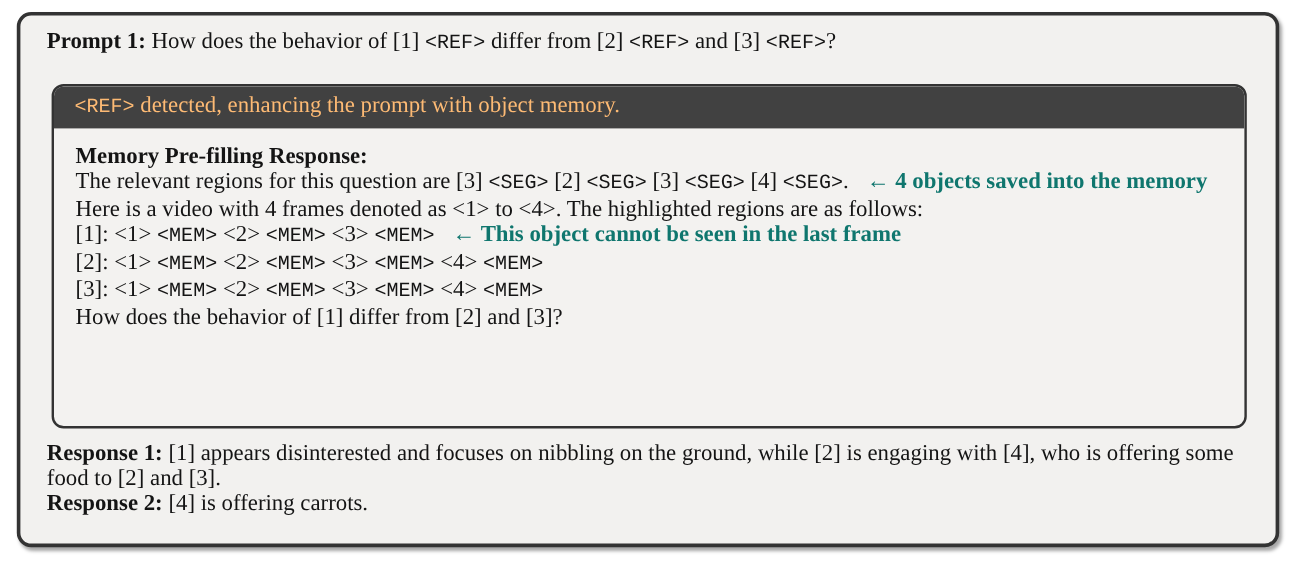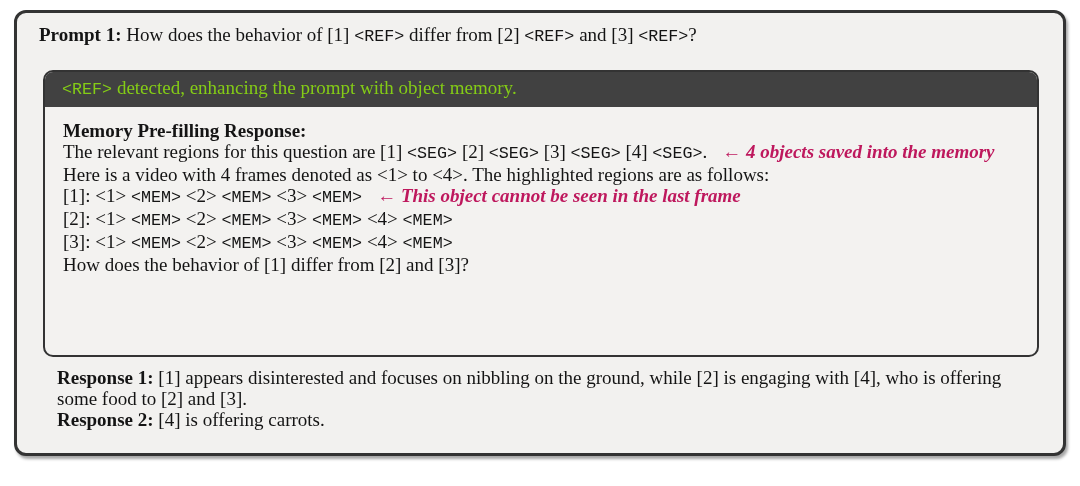--- a/index.html
+++ b/index.html
@@ -39,57 +39,56 @@
     margin: 23px 24px 0 26px;
     height: 287px;
     box-sizing: border-box;
     background: #f3f2f0;
     border: 2.5px solid #333333;
     border-radius: 10px;
     overflow: hidden;
   }
   .memory-box-header {
     background: #414141;
-    color: #84cc16;
+    color: #fdba74;
     padding: 5px 17px 7px 17px;
   }
   .memory-box-body {
     padding: 13px 18px 0 18px;
   }
   .bottom-block {
-    padding: 10px 22px 0 40px;
+    padding: 10px 22px 0 22px;
   }
   .line { min-height: 21px; }
   .b { font-weight: bold; }
   .m {
     font-family: "Liberation Mono", monospace;
     font-size: 0.88em;
   }
   .a {
-    color: #be185d;
-    font-style: italic;
+    color: #0f766e;
     font-weight: bold;
     margin-left: 15px;
   }
   .section-gap { margin-top: 22px; }
 </style>
 </head>
 <body>
 
 <div class="stage">
   <div class="outer-panel">
 
     <div class="prompt1-line line"><span class="b">Prompt 1:</span><span> How does the behavior of [1] </span><span class="m">&lt;REF&gt;</span><span> differ from [2] </span><span class="m">&lt;REF&gt;</span><span> and [3] </span><span class="m">&lt;REF&gt;</span><span>?</span></div>
 
     <div class="memory-box">
       <div class="memory-box-header line"><span class="m">&lt;REF&gt;</span><span> detected, enhancing the prompt with object memory.</span></div>
 
       <div class="memory-box-body">
         <div class="line b">Memory Pre-filling Response:</div>
-        <div class="line"><span>The relevant regions for this question are [1] </span><span class="m">&lt;SEG&gt;</span><span> [2] </span><span class="m">&lt;SEG&gt;</span><span> [3] </span><span class="m">&lt;SEG&gt;</span><span> [4] </span><span class="m">&lt;SEG&gt;</span><span>.</span><span class="a">← 4 objects saved into the memory</span></div>
+        <div class="line"><span>The relevant regions for this question are [3] </span><span class="m">&lt;SEG&gt;</span><span> [2] </span><span class="m">&lt;SEG&gt;</span><span> [3] </span><span class="m">&lt;SEG&gt;</span><span> [4] </span><span class="m">&lt;SEG&gt;</span><span>.</span><span class="a">← 4 objects saved into the memory</span></div>
 
         <div class="line">Here is a video with 4 frames denoted as &lt;1&gt; to &lt;4&gt;. The highlighted regions are as follows:</div>
         <div class="line"><span>[1]: &lt;1&gt; </span><span class="m">&lt;MEM&gt;</span><span> &lt;2&gt; </span><span class="m">&lt;MEM&gt;</span><span> &lt;3&gt; </span><span class="m">&lt;MEM&gt;</span><span class="a">← This object cannot be seen in the last frame</span></div>
         <div class="line"><span>[2]: &lt;1&gt; </span><span class="m">&lt;MEM&gt;</span><span> &lt;2&gt; </span><span class="m">&lt;MEM&gt;</span><span> &lt;3&gt; </span><span class="m">&lt;MEM&gt;</span><span> &lt;4&gt; </span><span class="m">&lt;MEM&gt;</span></div>
         <div class="line"><span>[3]: &lt;1&gt; </span><span class="m">&lt;MEM&gt;</span><span> &lt;2&gt; </span><span class="m">&lt;MEM&gt;</span><span> &lt;3&gt; </span><span class="m">&lt;MEM&gt;</span><span> &lt;4&gt; </span><span class="m">&lt;MEM&gt;</span></div>
         <div class="line">How does the behavior of [1] differ from [2] and [3]?</div>
       </div>
     </div>
 
     <div class="bottom-block">

